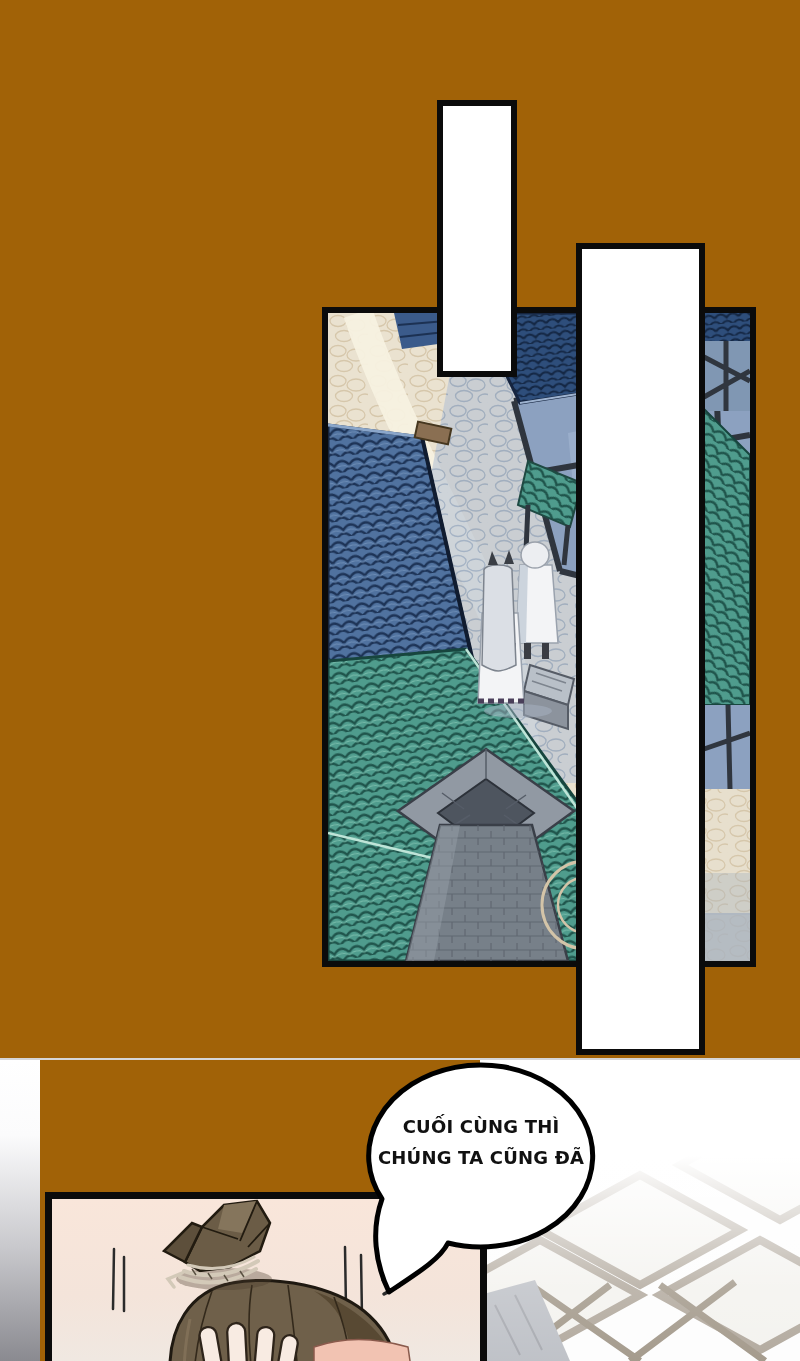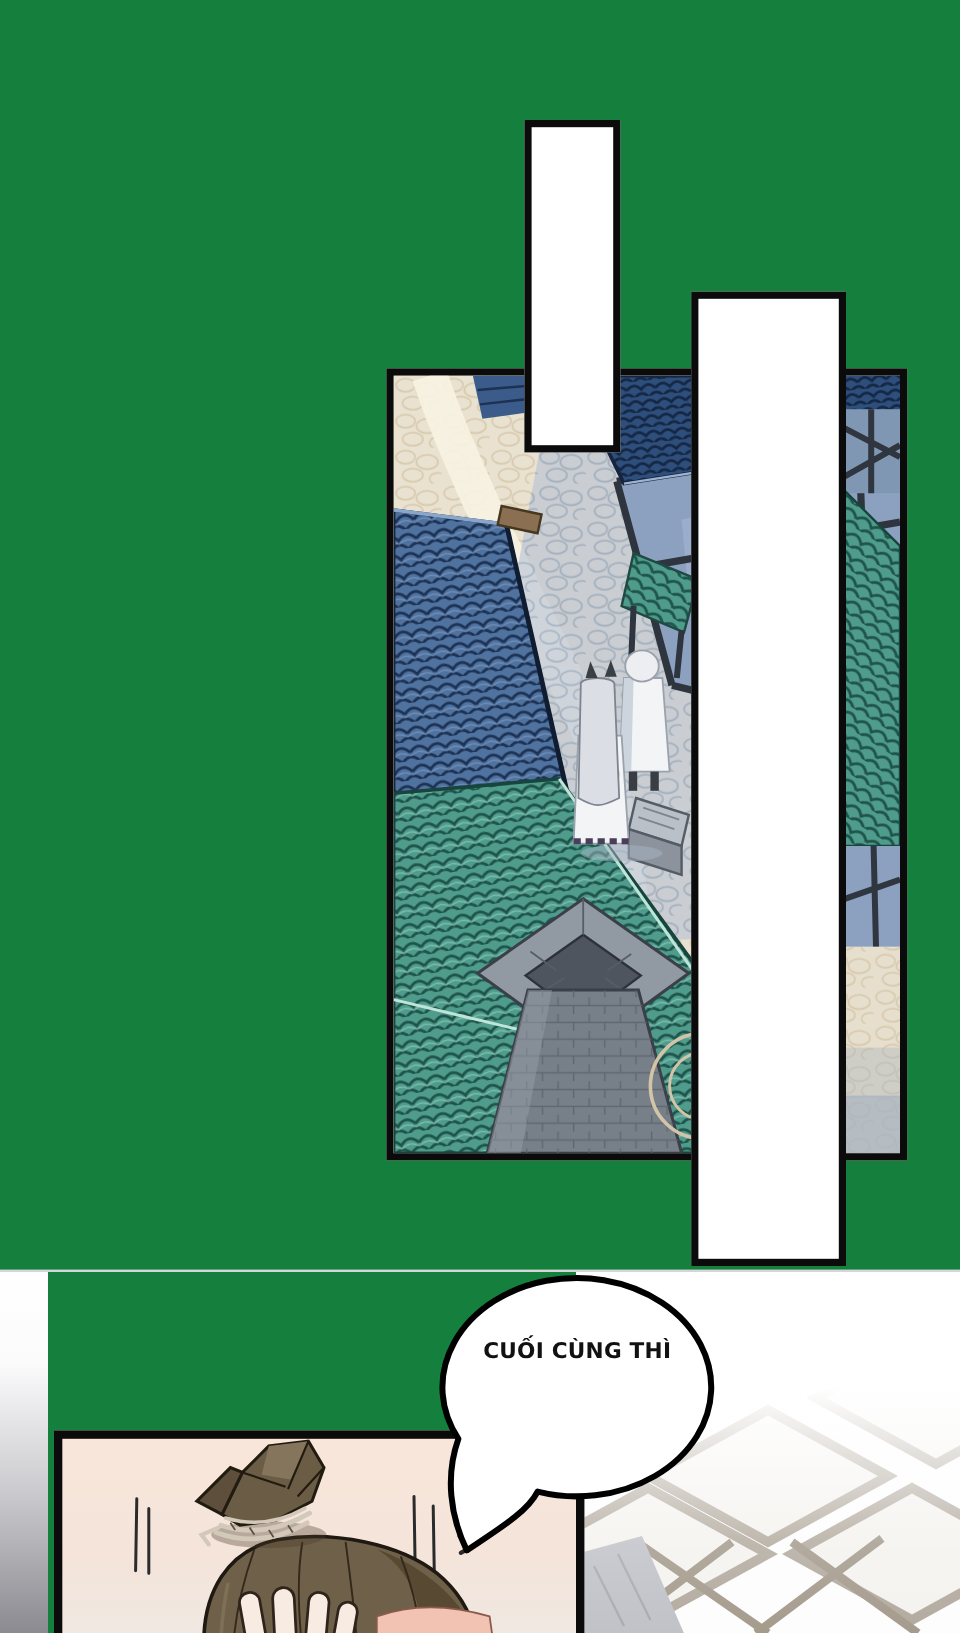--- a/index.html
+++ b/index.html
@@ -1,16 +1,16 @@
 <!DOCTYPE html>
 <html><head>
 <meta charset="utf-8">
 <style>
   html,body{margin:0;padding:0;background:#ffffff;}
-  #page{position:relative;width:800px;height:1361px;background:#15803d;overflow:hidden;
+  #page{position:relative;width:800px;height:1361px;background:#a16207;overflow:hidden;
         font-family:"DejaVu Sans",sans-serif;}
   .abs{position:absolute;}
   .balloon{background:#ffffff;border:6px solid #0b0b0b;}
   #village-panel{left:322px;top:307px;width:434px;height:660px;border:6px solid #0b0b0b;
                  box-sizing:border-box;background:#eae2d0;overflow:hidden;z-index:1;}
   #balloon-1{left:437px;top:100px;width:80px;height:277px;box-sizing:border-box;z-index:2;}
   #balloon-2{left:576px;top:243px;width:129px;height:812px;box-sizing:border-box;z-index:2;}
   #divider{left:0;top:1058px;width:800px;height:2px;background:#d6d6d8;z-index:0;}
   #left-strip{left:0;top:1060px;width:40px;height:301px;z-index:1;
               background:linear-gradient(180deg,#ffffff 0%,#fbfbfc 25%,#c9c9cd 62%,#8a8a90 100%);}
@@ -263,15 +263,16 @@
         <rect x="228" y="136" width="16" height="46" rx="8" transform="rotate(10 236 154)"></rect>
       </g>
     </svg>
   </div>
 
   <svg id="bubble-svg" class="abs" viewBox="355 1045 260 265">
     <path d="M448 1243 A112 91 0 1 0 382 1199 C371 1230 375 1263 389 1292 C419 1272 440 1259 448 1243 Z" fill="#ffffff" stroke="#000000" stroke-width="5" stroke-linejoin="round"></path>
   </svg>
   <div id="bubble-text" class="abs">
     <div>CUỐI CÙNG THÌ</div>
+    <div>CHÚNG TA CŨNG ĐÃ</div>
   </div>
 
 </div>
 
 </body></html>

